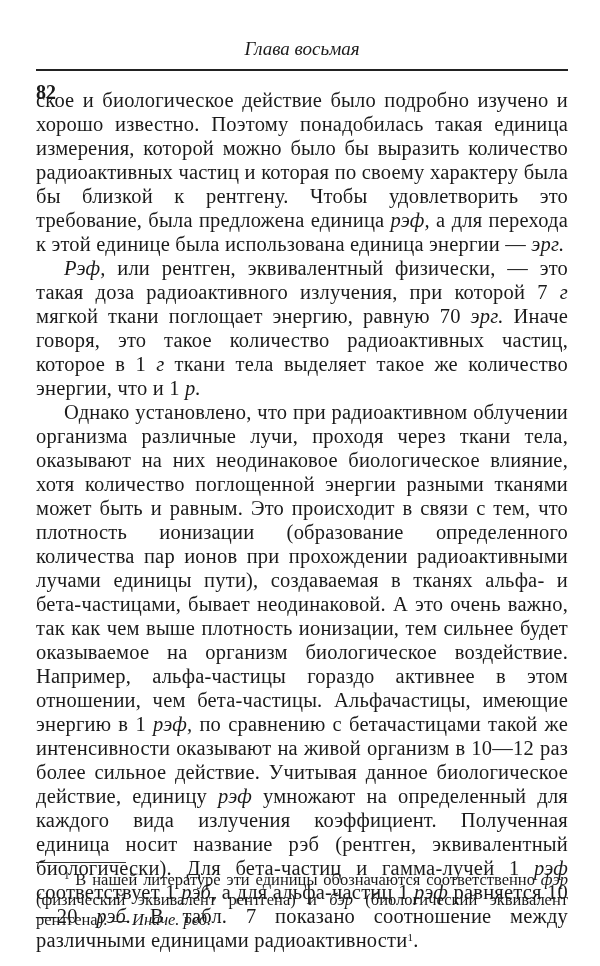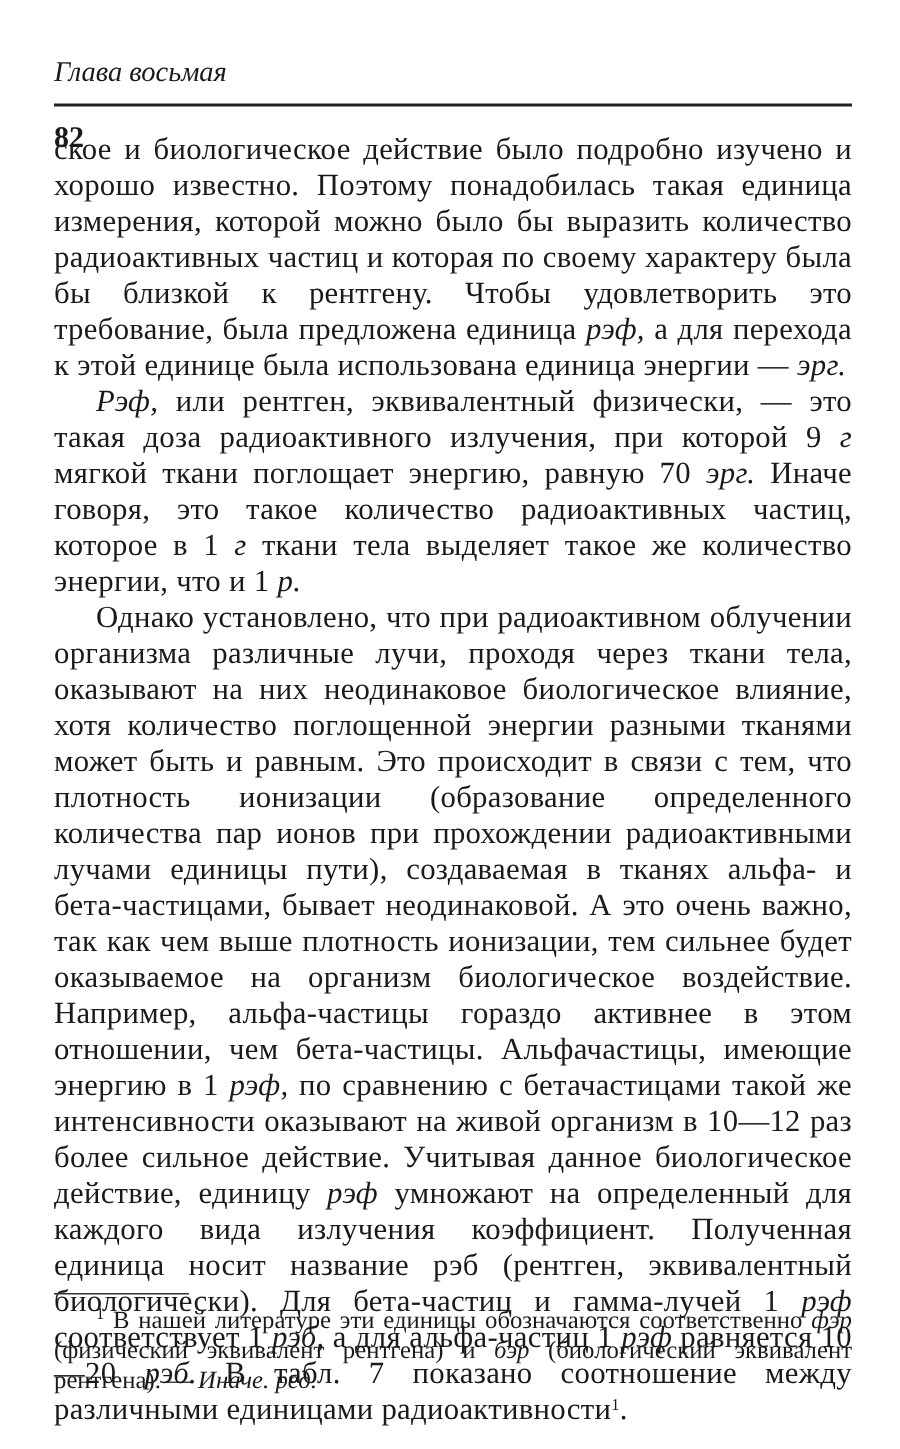--- a/index.html
+++ b/index.html
@@ -1,20 +1,20 @@
 <!DOCTYPE html>
 <html><head>
 <meta charset="utf-8">
 <style>
   html, body { margin: 0; padding: 0; background: #ffffff; }
   body { width: 600px; height: 966px; position: relative; overflow: hidden; color: #1a1a1a; }
   .page { position: absolute; left: 36px; top: 0; width: 532px; }
   .header { position: absolute; top: 38px; left: 0; width: 532px; height: 26px; font-family: "Liberation Serif", serif; }
   .page-num { position: absolute; left: 0; top: 0; font-size: 20px; font-weight: bold; font-family: Liberation Serif, serif; margin-top: 43px; }
-  .running-title { position: absolute; left: 0; width: 532px; top: 0; text-align: left; font-style: italic; font-size: 19px; }
+  .running-title { position: absolute; left: 0; width: 532px; top: 0; text-align: center; font-style: italic; font-size: 19px; }
   .header-rule { position: absolute; top: 69px; left: 0; width: 532px; height: 2px; background: #222; }
   .body-text { position: absolute; top: 88px; left: 0; width: 532px; font-family: "Liberation Serif", serif; font-size: 20.5px; line-height: 24px; text-align: justify; letter-spacing: 0.2px; }
   .body-text p { margin: 0; text-indent: 0; }
   .body-text p.indent { text-indent: 28px; }
   .body-text i { }
   .fn-rule { position: absolute; top: 862px; left: 0; width: 90px; height: 1px; background: #333; }
   .footnote { position: absolute; top: 870px; left: 0; width: 532px; font-family: "Liberation Serif", serif; font-size: 16.5px; line-height: 20px; text-align: justify; }
   .footnote p { margin: 0; text-indent: 28px; }
   sup { font-size: 11px; vertical-align: 6px; line-height: 0; }
 </style>
@@ -23,21 +23,21 @@
 
 <div class="page">
   <div class="header">
     <span class="page-num">82</span>
     <span class="running-title">Глава восьмая</span>
   </div>
   <div class="header-rule"></div>
 
   <div class="body-text">
     <p><span>ское и биологическое действие было подробно изучено и хорошо известно. Поэтому понадобилась такая единица измерения, которой можно было бы выразить количество радиоактивных частиц и которая по своему характеру была бы близкой к рентгену. Чтобы удовлетворить это требование, была предложена единица </span><i>рэф,</i><span> а для перехода к этой единице была использована единица энергии — </span><i>эрг.</i></p>
-    <p class="indent"><i>Рэф,</i><span> или рентген, эквивалентный физически, — это такая доза радиоактивного излучения, при которой 9 </span><i>г</i><span> мягкой ткани поглощает энергию, равную 70 </span><i>эрг.</i><span> Иначе говоря, это такое количество радиоактивных частиц, которое в 1 </span><i>г</i><span> ткани тела выделяет такое же количество энергии, что и 1 </span><i>р.</i></p>
+    <p class="indent"><i>Рэф,</i><span> или рентген, эквивалентный физически, — это такая доза радиоактивного излучения, при которой 7 </span><i>г</i><span> мягкой ткани поглощает энергию, равную 70 </span><i>эрг.</i><span> Иначе говоря, это такое количество радиоактивных частиц, которое в 1 </span><i>г</i><span> ткани тела выделяет такое же количество энергии, что и 1 </span><i>р.</i></p>
     <p class="indent"><span>Однако установлено, что при радиоактивном облучении организма различные лучи, проходя через ткани тела, оказывают на них неодинаковое биологическое влияние, хотя количество поглощенной энергии разными тканями может быть и равным. Это происходит в связи с тем, что плотность ионизации (образование определенного количества пар ионов при прохождении радиоактивными лучами единицы пути), создаваемая в тканях альфа- и бета-частицами, бывает неодинаковой. А это очень важно, так как чем выше плотность ионизации, тем сильнее будет оказываемое на организм биологическое воздействие. Например, альфа-частицы гораздо активнее в этом отношении, чем бета-частицы. Альфачастицы, имеющие энергию в 1 </span><i>рэф,</i><span> по сравнению с бетачастицами такой же интенсивности оказывают на живой организм в 10—12 раз более сильное действие. Учитывая данное биологическое действие, единицу </span><i>рэф</i><span> умножают на определенный для каждого вида излучения коэффициент. Полученная единица носит название рэб (рентген, эквивалентный биологически). Для бета-частиц и гамма-лучей 1 </span><i>рэф</i><span> соответствует 1 </span><i>рэб,</i><span> а для альфа-частиц 1 </span><i>рэф</i><span> равняется 10—20 </span><i>рэб.</i><span> В табл. 7 показано соотношение между различными единицами радиоактивности</span><sup>1</sup><span>.</span></p>
   </div>
 
   <div class="fn-rule"></div>
   <div class="footnote">
     <p><sup>1</sup><span> В нашей литературе эти единицы обозначаются соответственно </span><i>фэр</i><span> (физический эквивалент рентгена) и </span><i>бэр</i><span> (биологический эквивалент рентгена). — </span><i>Иначе. ред.</i></p>
   </div>
 </div>
 
 </body></html>

